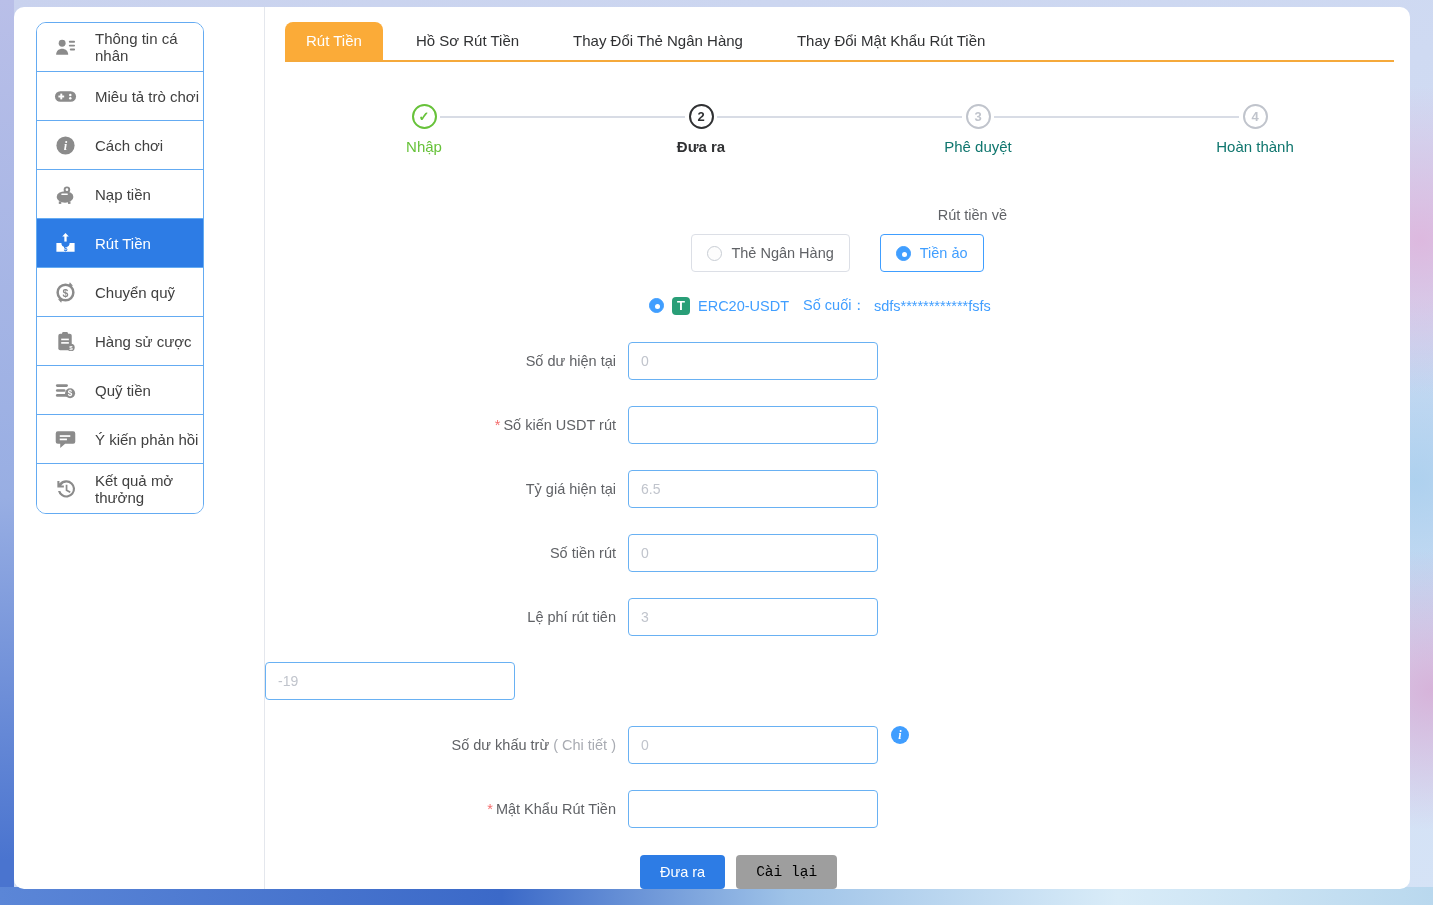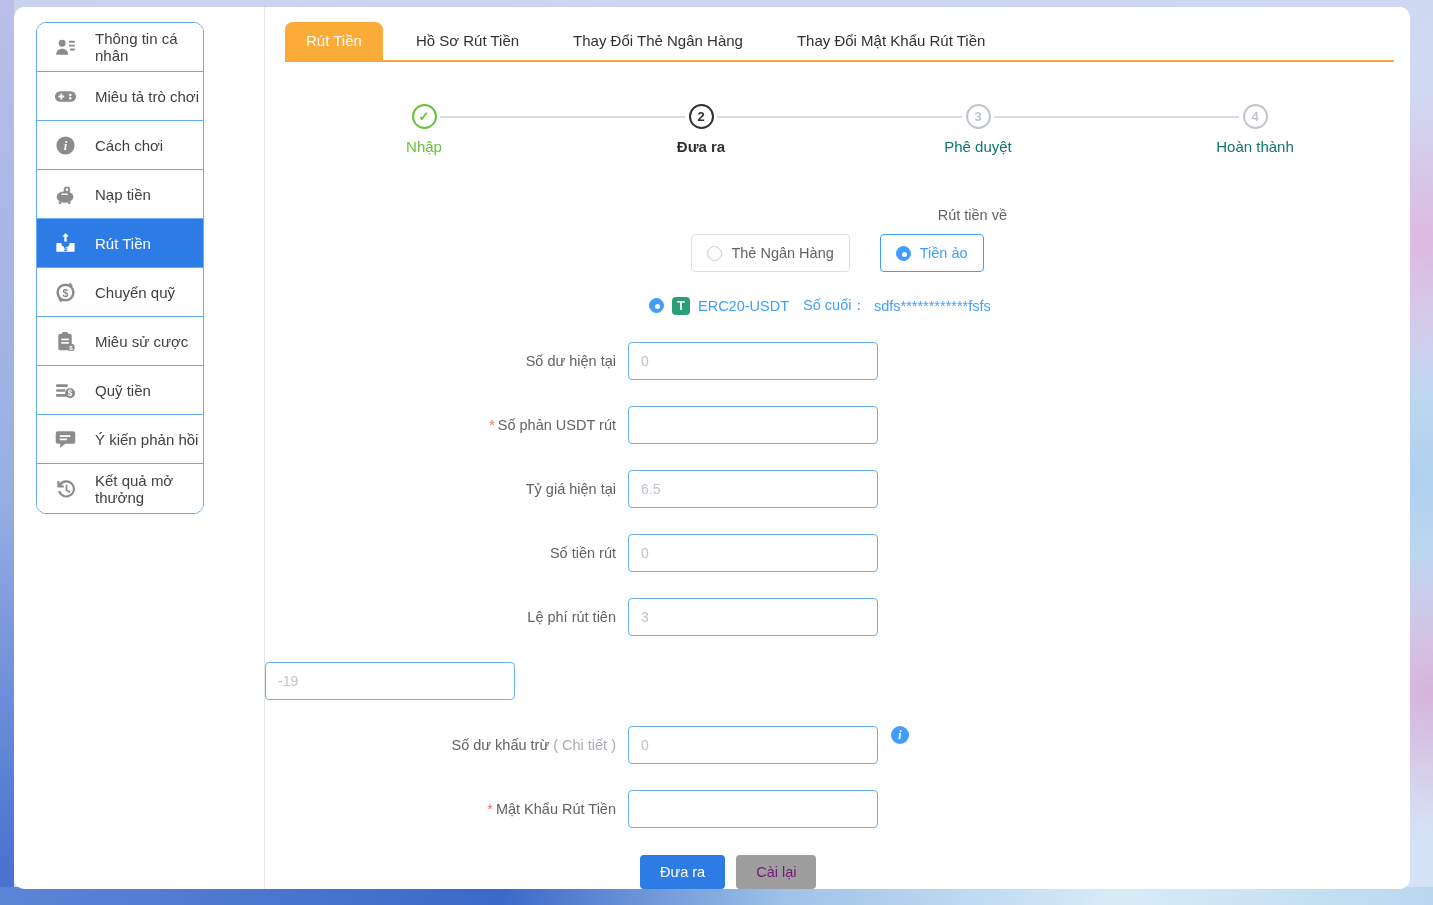--- a/index.html
+++ b/index.html
@@ -79,21 +79,21 @@
     font-size:14px;color:#606266;outline:none;font-family:"Liberation Sans",sans-serif;background:#fff;}
   .txt-input::placeholder{color:#c0c4cc;}
   .info-dot{margin-left:13px;width:18px;height:18px;border-radius:50%;background:#409eff;color:#fff;
     font-size:12px;font-weight:bold;font-style:italic;display:flex;align-items:center;justify-content:center;
     font-family:"Liberation Serif",serif;cursor:pointer;flex:0 0 auto;}
 
   .btn-row{display:flex;gap:11px;margin:27px 0 0 375px;}
   .btn{height:34px;padding:0 20px;border:none;border-radius:4px;font-size:14.5px;cursor:pointer;
     font-family:"Liberation Sans",sans-serif;}
   .btn-primary{background:#2d7ce5;color:#fff;}
-  .btn-secondary{background:#9e9e9e;color:#701a75;}
+  .btn-secondary{background:#9e9e9e;color:#000000;font-family:Liberation Mono, monospace;}
 </style>
 </head>
 <body>
 
 <div class="left-band"></div>
 <div class="bottom-band"></div>
 
 <div class="panel">
   <div class="v-divider"></div>
 
@@ -156,21 +156,21 @@
     </div>
     <div class="side-item">
       <svg viewBox="0 0 24 24">
           <rect x="4.5" y="4" width="14" height="17" rx="2"></rect>
           <rect x="8.5" y="2.2" width="6" height="3.6" rx="1.2"></rect>
           <rect class="cut" x="7.5" y="9" width="8" height="1.7"></rect>
           <rect class="cut" x="7.5" y="12.6" width="8" height="1.7"></rect>
           <circle cx="17.8" cy="18.2" r="3.8"></circle>
           <text class="cut" x="17.8" y="20.6" text-anchor="middle" font-size="6.5" font-weight="bold">$</text>
         </svg>
-      <span class="lbl">Miêu sử cược</span>
+      <span class="lbl">Hàng sử cược</span>
     </div>
     <div class="side-item">
       <svg viewBox="0 0 24 24">
           <rect x="2" y="5.5" width="12.5" height="2.8" rx="1.4"></rect>
           <rect x="2" y="10.6" width="10" height="2.8" rx="1.4"></rect>
           <rect x="2" y="15.7" width="12.5" height="2.8" rx="1.4"></rect>
           <circle cx="16.8" cy="14.8" r="5.2"></circle>
           <text class="cut" x="16.8" y="17.9" text-anchor="middle" font-size="8.5" font-weight="bold">$</text>
         </svg>
       <span class="lbl">Quỹ tiền</span>
@@ -246,21 +246,21 @@
     </div>
 
     <div class="form">
 
       <div class="form-row">
         <div class="row-label"><span>Số dư hiện tại</span></div>
         <input class="txt-input" placeholder="0" style="">
       </div>
 
       <div class="form-row">
-        <div class="row-label"><span class="req">*</span><span>Số phản USDT rút</span></div>
+        <div class="row-label"><span class="req">*</span><span>Số kiến USDT rút</span></div>
         <input class="txt-input" placeholder="" style="">
       </div>
 
       <div class="form-row">
         <div class="row-label"><span>Tỷ giá hiện tại</span></div>
         <input class="txt-input" placeholder="6.5" style="">
       </div>
 
       <div class="form-row">
         <div class="row-label"><span>Số tiền rút</span></div>

